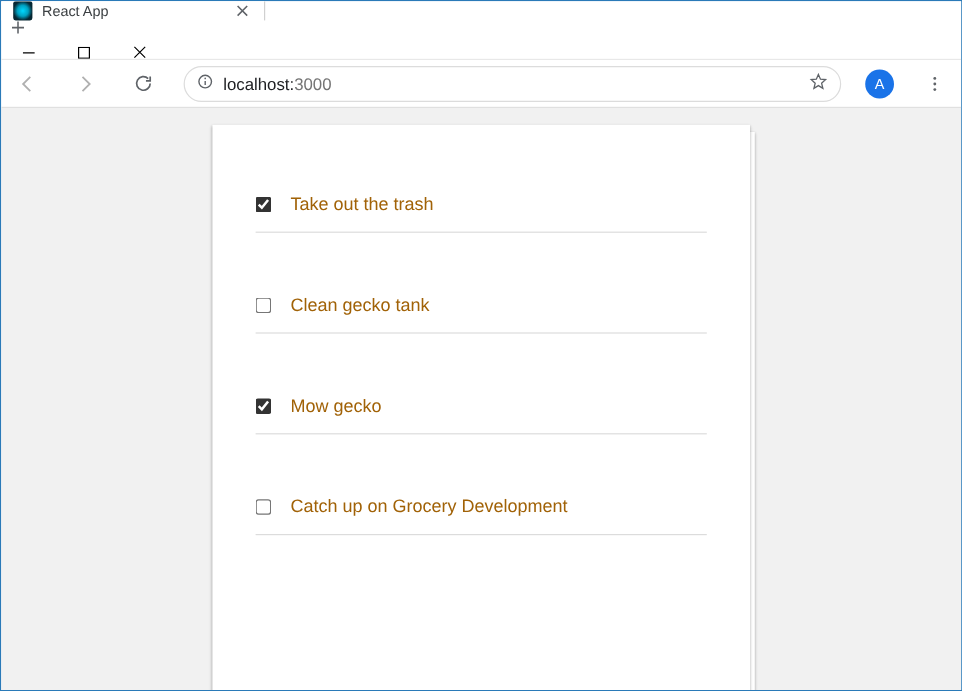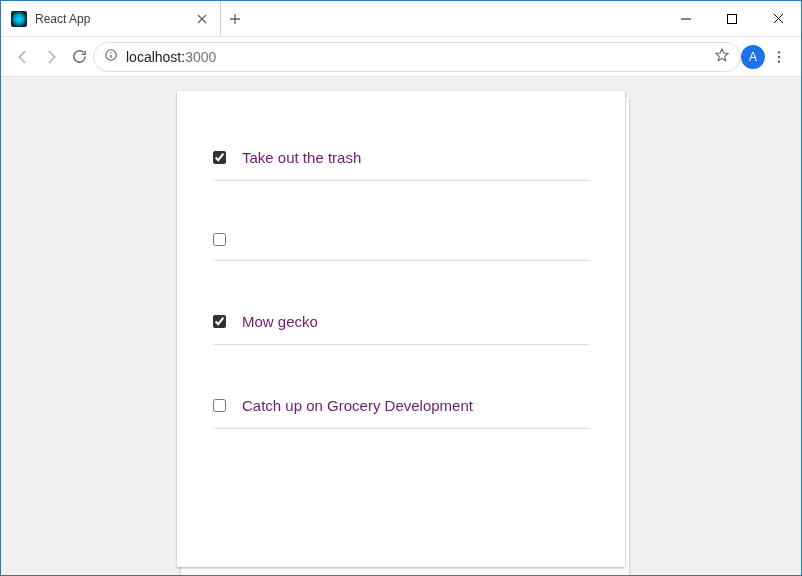--- a/index.html
+++ b/index.html
@@ -6,25 +6,26 @@
     body {
       width: 802px;
       height: 576px;
       font-family: "Segoe UI", Arial, sans-serif;
       background: #fff;
       overflow: hidden;
       border: 1px solid #2a7ab8;
     }
     
     .titlebar {
-      height: 36px;
+      height: 49px;
       background: #fff;
       display: flex;
       align-items: stretch;
       border-bottom: 1px solid #e8e8e8;
+      flex-direction: column;
     }
     .tab {
       display: flex;
       align-items: center;
       gap: 8px;
       padding: 0 12px 0 10px;
       width: 220px;
       background: #fff;
       border-right: 1px solid #d0d0d0;
       position: relative;
@@ -44,21 +45,21 @@
     .wincontrols { display:flex; }
     .winbtn { width: 46px; display:flex; align-items:center; justify-content:center; color:#000; }
     .winbtn svg { stroke:#000; }
     
     .toolbar {
       height: 40px;
       background: #fff;
       display:flex;
       align-items:center;
       padding: 0 8px;
-      gap: 0;
+      gap: 20px;
       border-bottom: 1px solid #e0e0e0;
     }
     .navicon {
       width: 28px; height: 28px; border-radius: 14px;
       display:flex; align-items:center; justify-content:center;
       color:#5f6368;
     }
     .navicon.disabled { color:#b0b0b0; }
     .omnibox {
       flex: 1;
@@ -113,21 +114,21 @@
       border-bottom: 1px solid #dcdcdc;
       margin-bottom: 42px;
     }
     .todo-row:last-child { margin-bottom: 0; }
     .todo-row input[type=checkbox]{
       width:13px; height:13px;
       accent-color:#333;
     }
     .todo-label {
       font-size: 15px;
-      color: #701a75;
+      color: #a16207;
     }
   </style>
 </head>
 <body>
 
 <div class="titlebar">
   <div class="tab">
     <div class="favicon"></div>
     <span class="tab-title">React App</span>
     <span class="tab-close">
@@ -210,20 +211,21 @@
   <div class="card-stack">
     <div class="card-shadow"></div>
     <div class="card" id="todo-card">
 
     <div class="todo-row">
           <input type="checkbox" checked="" style="">
           <span class="todo-label">Take out the trash</span>
         </div>
         <div class="todo-row">
           <input type="checkbox" style="">
+          <span class="todo-label">Clean gecko tank</span>
         </div>
         <div class="todo-row">
           <input type="checkbox" checked="" style="">
           <span class="todo-label">Mow gecko</span>
         </div>
         <div class="todo-row">
           <input type="checkbox" style="">
           <span class="todo-label">Catch up on Grocery Development</span>
         </div>
       </div>

